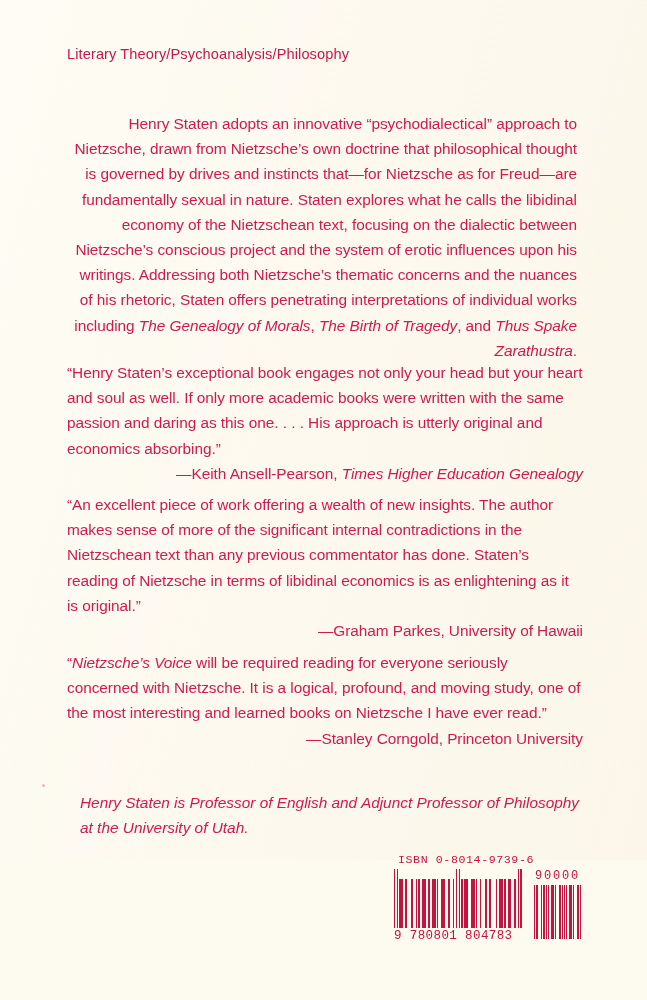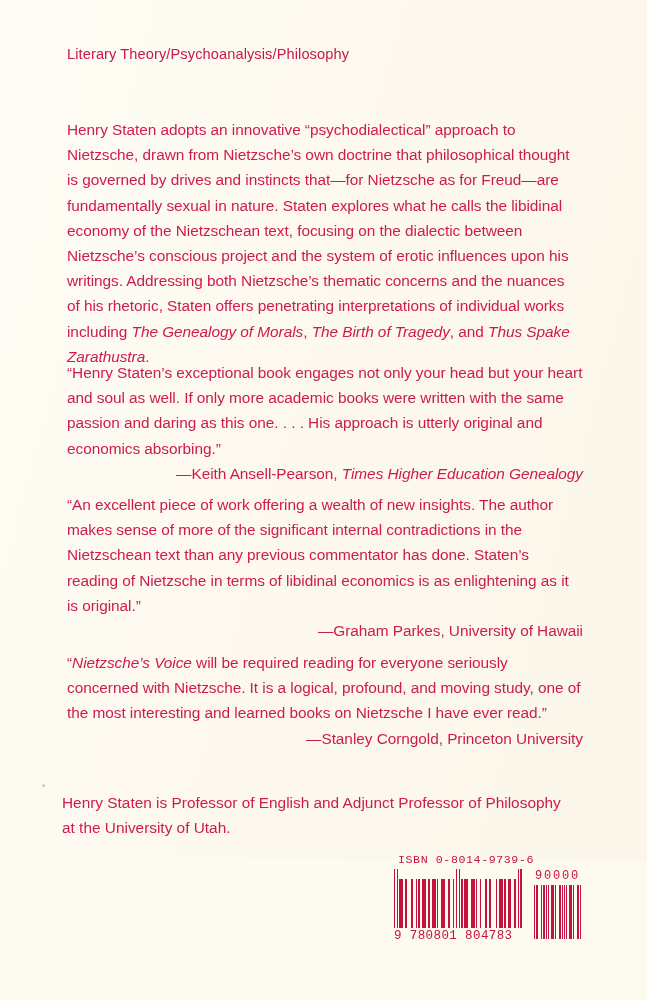--- a/index.html
+++ b/index.html
@@ -30,26 +30,27 @@
     top: 46px;
     font-size: 14.6px;
     letter-spacing: 0.1px;
     color: #c8174c;
     white-space: nowrap;
   }
 
   .blurb {
     position: absolute;
     left: 67px;
-    top: 117px;
+    top: 111px;
     width: 510px;
     font-size: 15.4px;
     line-height: 25.2px;
     color: #ce1b4f;
     letter-spacing: -0.05px;
+    text-align: right;
   }
 
   .quote-block {
     position: absolute;
     left: 67px;
     width: 516px;
     font-size: 15.4px;
     line-height: 25.2px;
     color: #ce1b4f;
     letter-spacing: -0.05px;
@@ -59,26 +60,27 @@
   .q3 { top: 650px; }
 
   .attrib {
     display: block;
     text-align: right;
     white-space: nowrap;
   }
 
   .bio {
     position: absolute;
-    left: 62px;
+    left: 80px;
     top: 790px;
     width: 510px;
     font-size: 15.4px;
     line-height: 25.2px;
     color: #ce1b4f;
+    font-style: italic;
   }
 
   .publisher {
     position: absolute;
     left: 67px;
     top: 859px;
     font-weight: bold;
     font-size: 21.5px;
     line-height: 31px;
     color: #c2143f;

